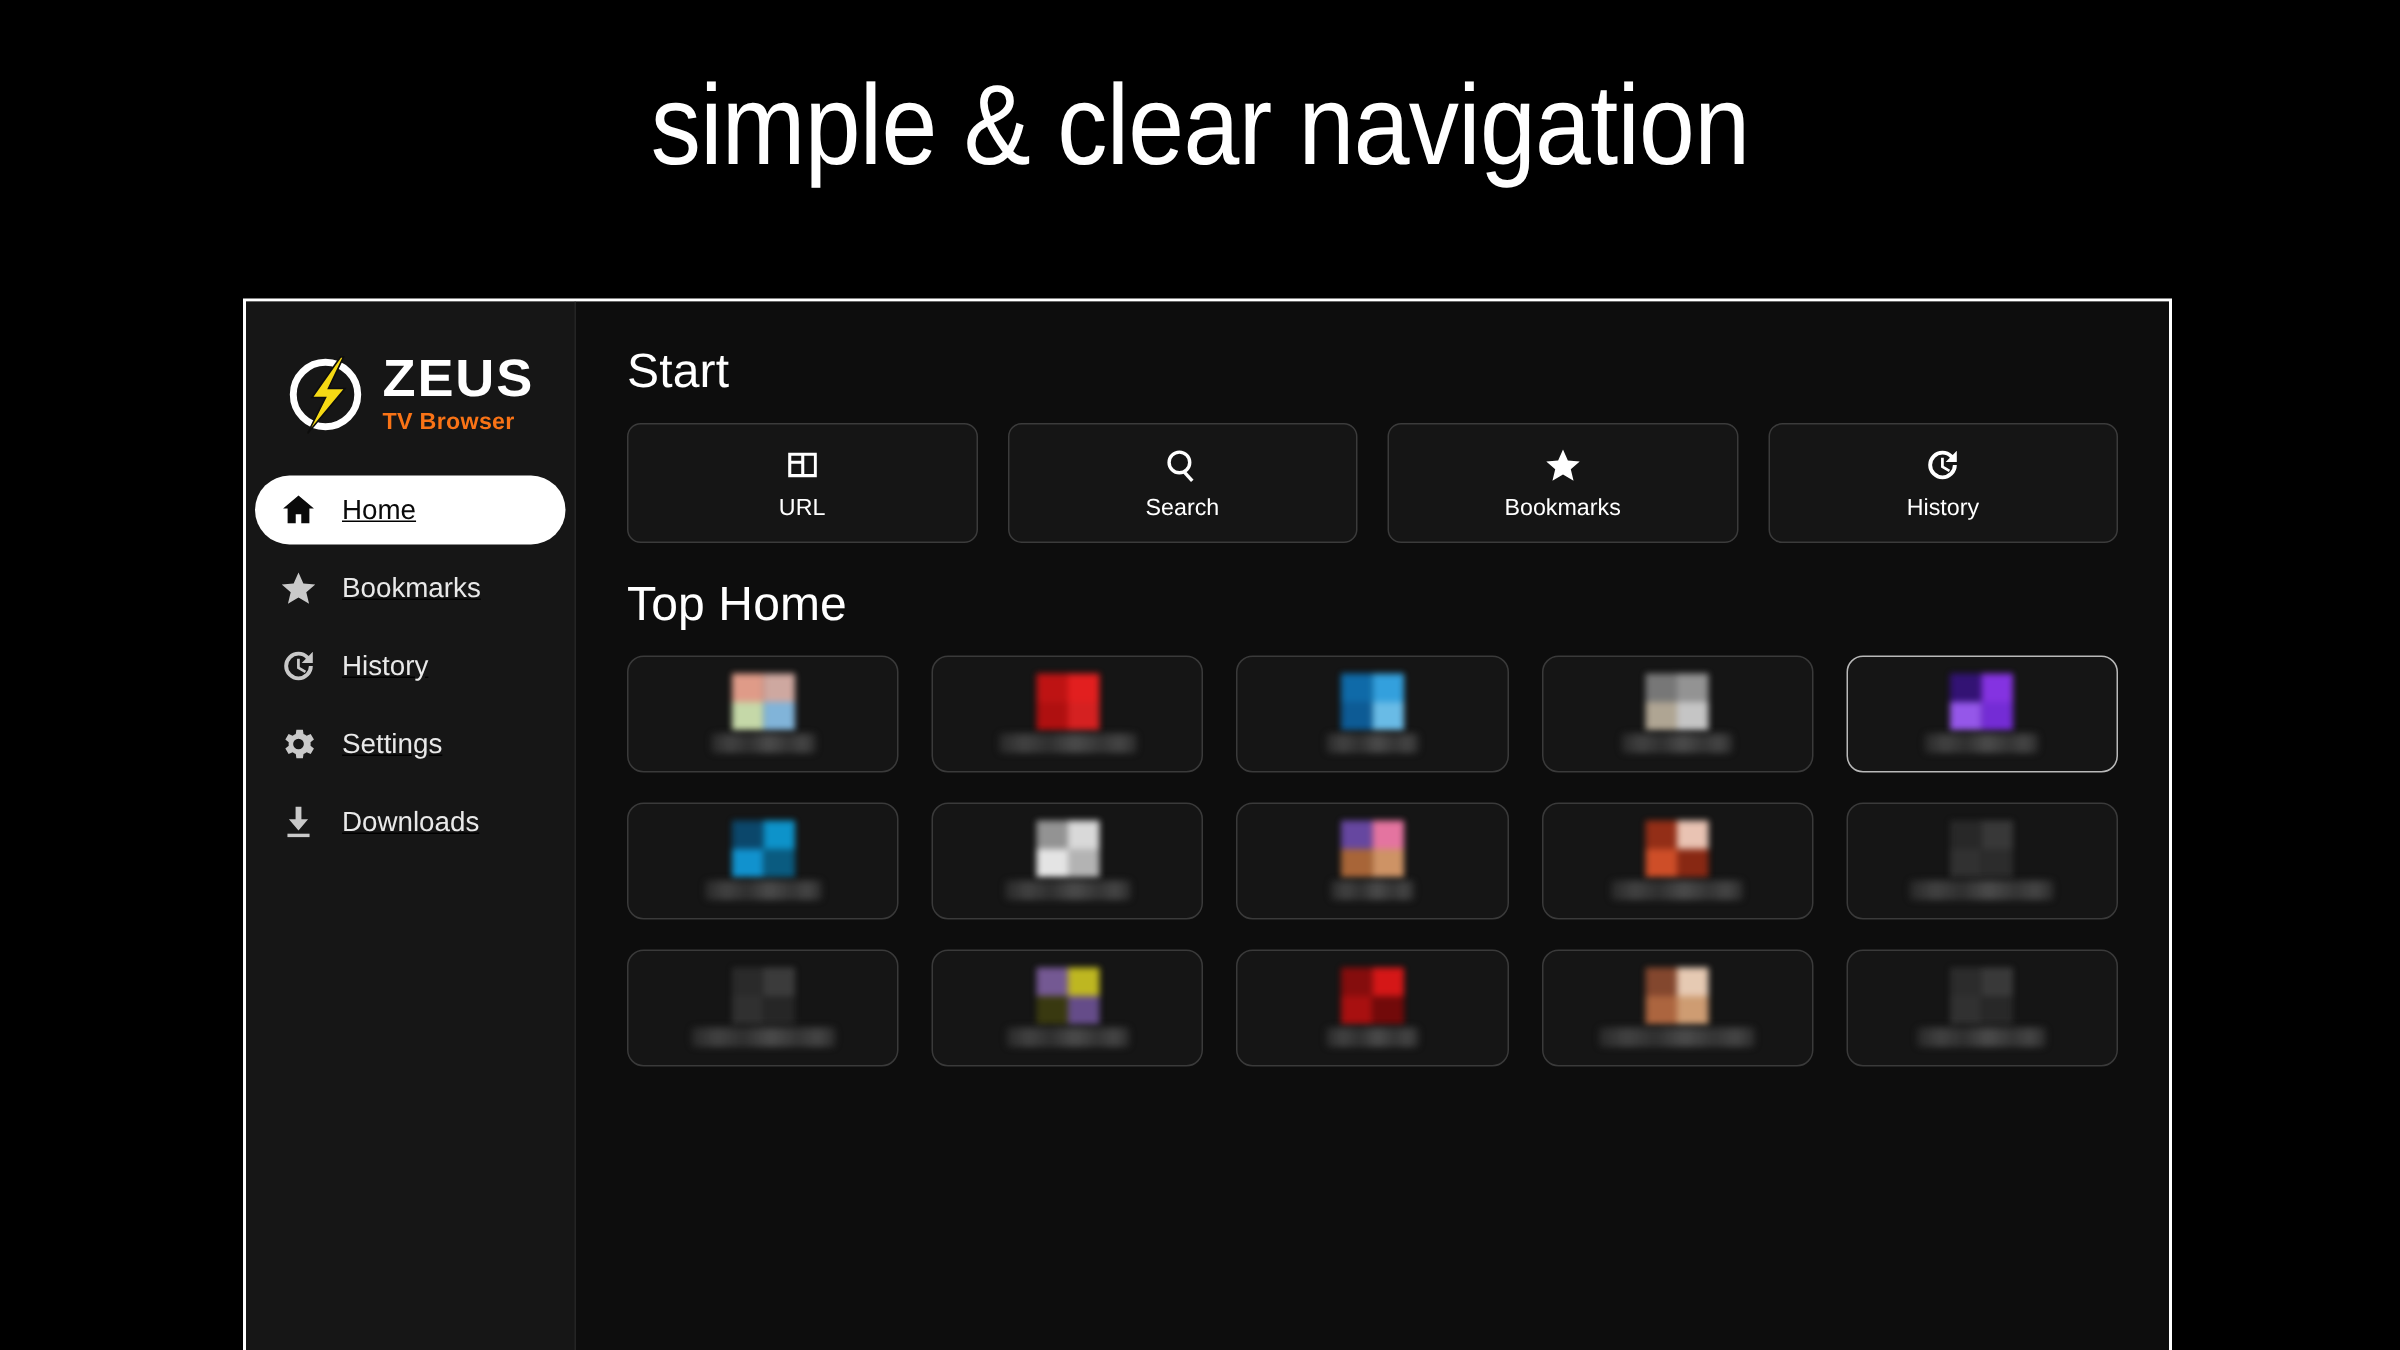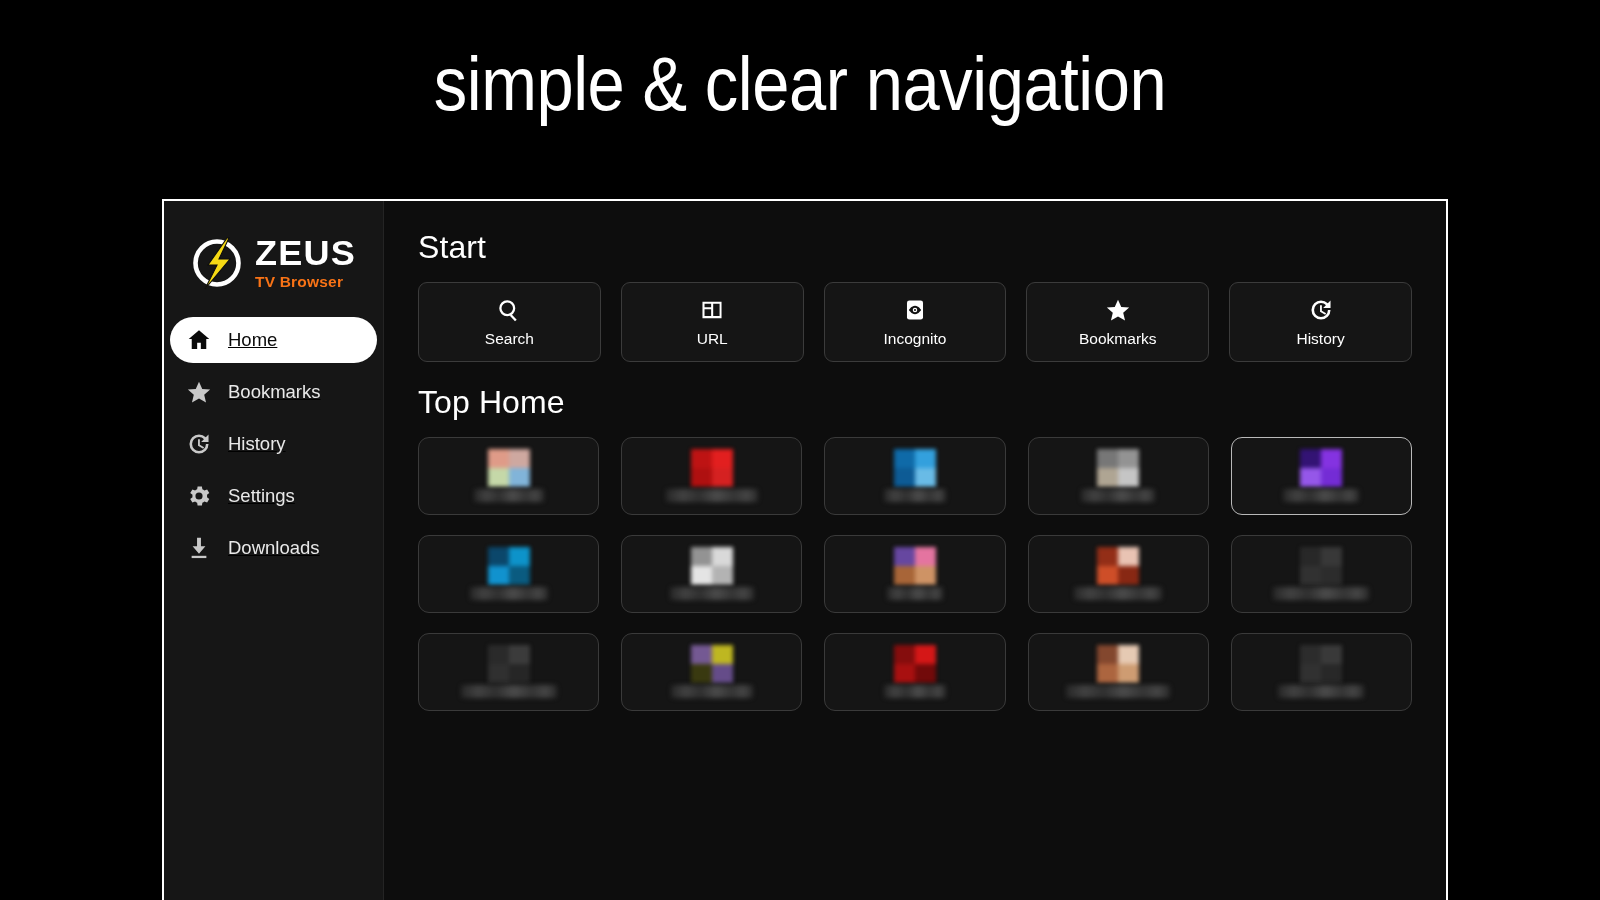--- a/index.html
+++ b/index.html
@@ -254,47 +254,36 @@
 
     <div class="main">
 
       <div class="section-title">Start</div>
 
       <div class="start-row">
 
         <div class="start-card">
           <span class="sc-ico">
             <svg viewBox="0 0 24 24">
+              <path d="M3.2 4.4h17.6v15.2H3.2zm1.9 1.9v3.1h6.1V6.3zm0 5v6.3h6.1v-6.3zm8 -5v11.3h5.9V6.3z"></path>
+            </svg>
+          </span>
+          <span class="sc-label">URL</span>
+        </div>
+
+        <div class="start-card">
+          <span class="sc-ico">
+            <svg viewBox="0 0 24 24">
               <path d="M10.4 3a7.4 7.4 0 1 1 0 14.8 7.4 7.4 0 0 1 0-14.8zm0 2.1a5.3 5.3 0 1 0 0 10.6 5.3 5.3 0 0 0 0-10.6z"></path>
               <rect x="14.9" y="15.6" width="2.1" height="7.1" transform="rotate(-42 15.95 19.15)"></rect>
             </svg>
           </span>
           <span class="sc-label">Search</span>
         </div>
 
-        <div class="start-card">
-          <span class="sc-ico">
-            <svg viewBox="0 0 24 24">
-              <path d="M3.2 4.4h17.6v15.2H3.2zm1.9 1.9v3.1h6.1V6.3zm0 5v6.3h6.1v-6.3zm8 -5v11.3h5.9V6.3z"></path>
-            </svg>
-          </span>
-          <span class="sc-label">URL</span>
-        </div>
-
-        <div class="start-card">
-          <span class="sc-ico">
-            <svg viewBox="0 0 24 24">
-              <rect x="4.6" y="3.2" width="14.8" height="17.6" rx="2.2" fill="#ffffff"></rect>
-              <path d="M12 8.1c-3.3 0-5.6 3.9-5.6 3.9s2.3 3.9 5.6 3.9 5.6-3.9 5.6-3.9S15.3 8.1 12 8.1z" fill="#111111"></path>
-              <circle cx="12" cy="12" r="2.1" fill="#ffffff"></circle>
-              <circle cx="12" cy="12" r="0.95" fill="#111111"></circle>
-            </svg>
-          </span>
-          <span class="sc-label">Incognito</span>
-        </div>
 
         <div class="start-card">
           <span class="sc-ico">
             <svg viewBox="0 0 24 24">
                 <path d="M12 2.5 15 9.2l7.3.6-5.5 4.8 1.7 7.1L12 17.9 5.5 21.7l1.7-7.1L1.7 9.8 9 9.2z"></path>
               </svg>
           </span>
           <span class="sc-label">Bookmarks</span>
         </div>
 

